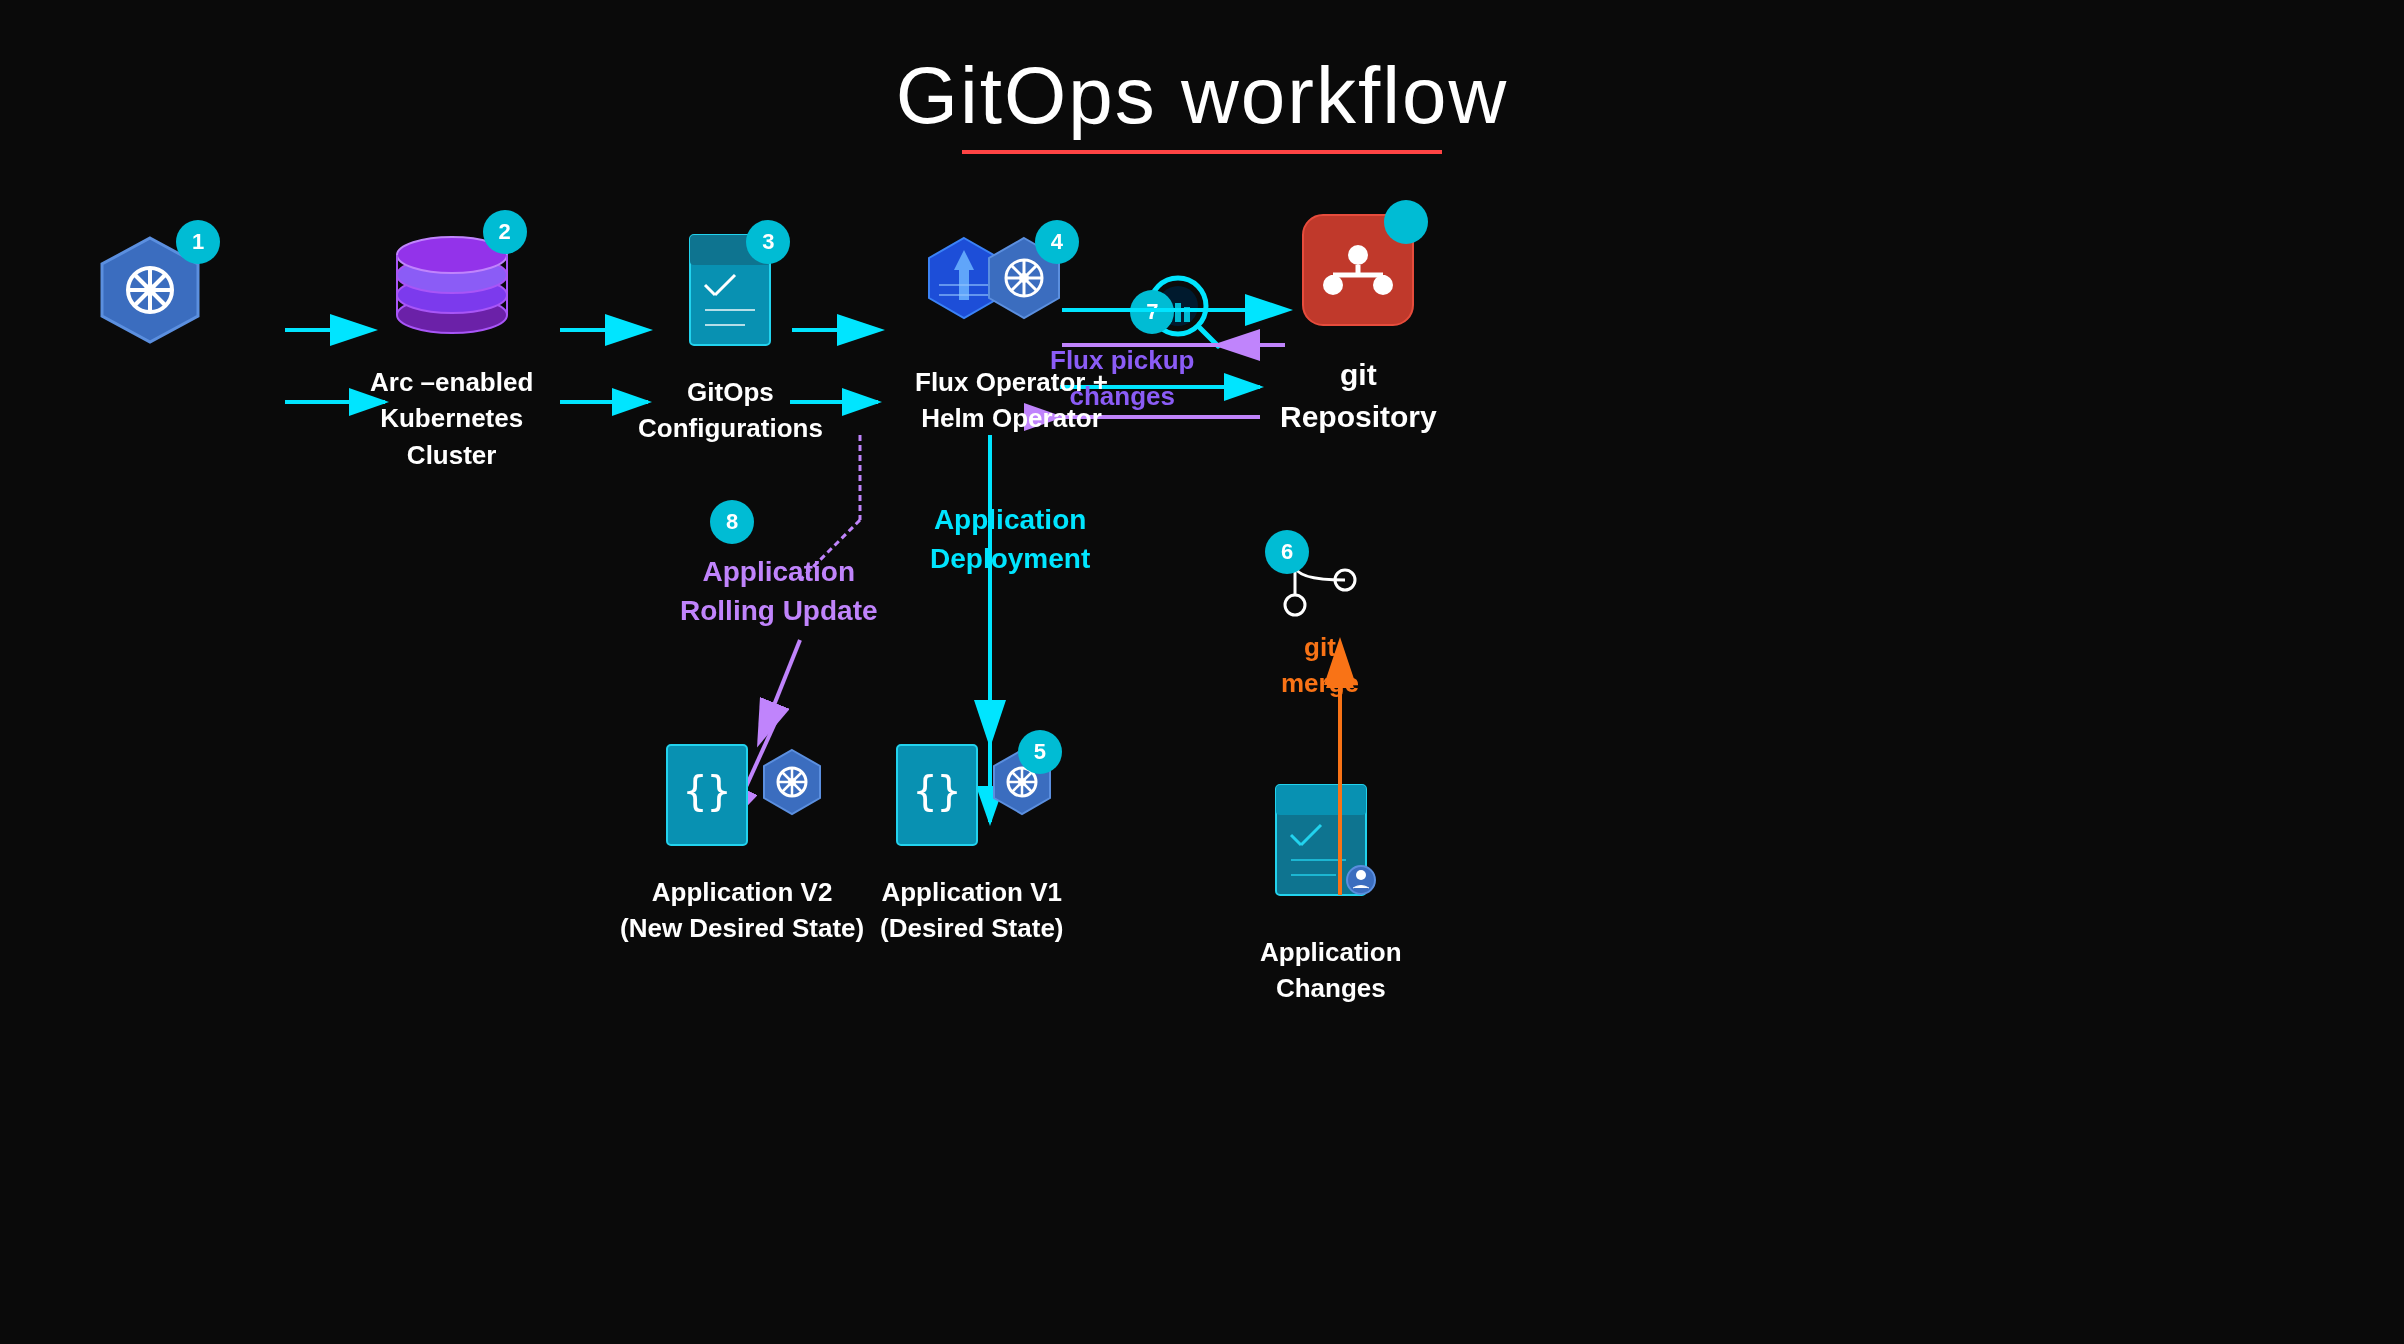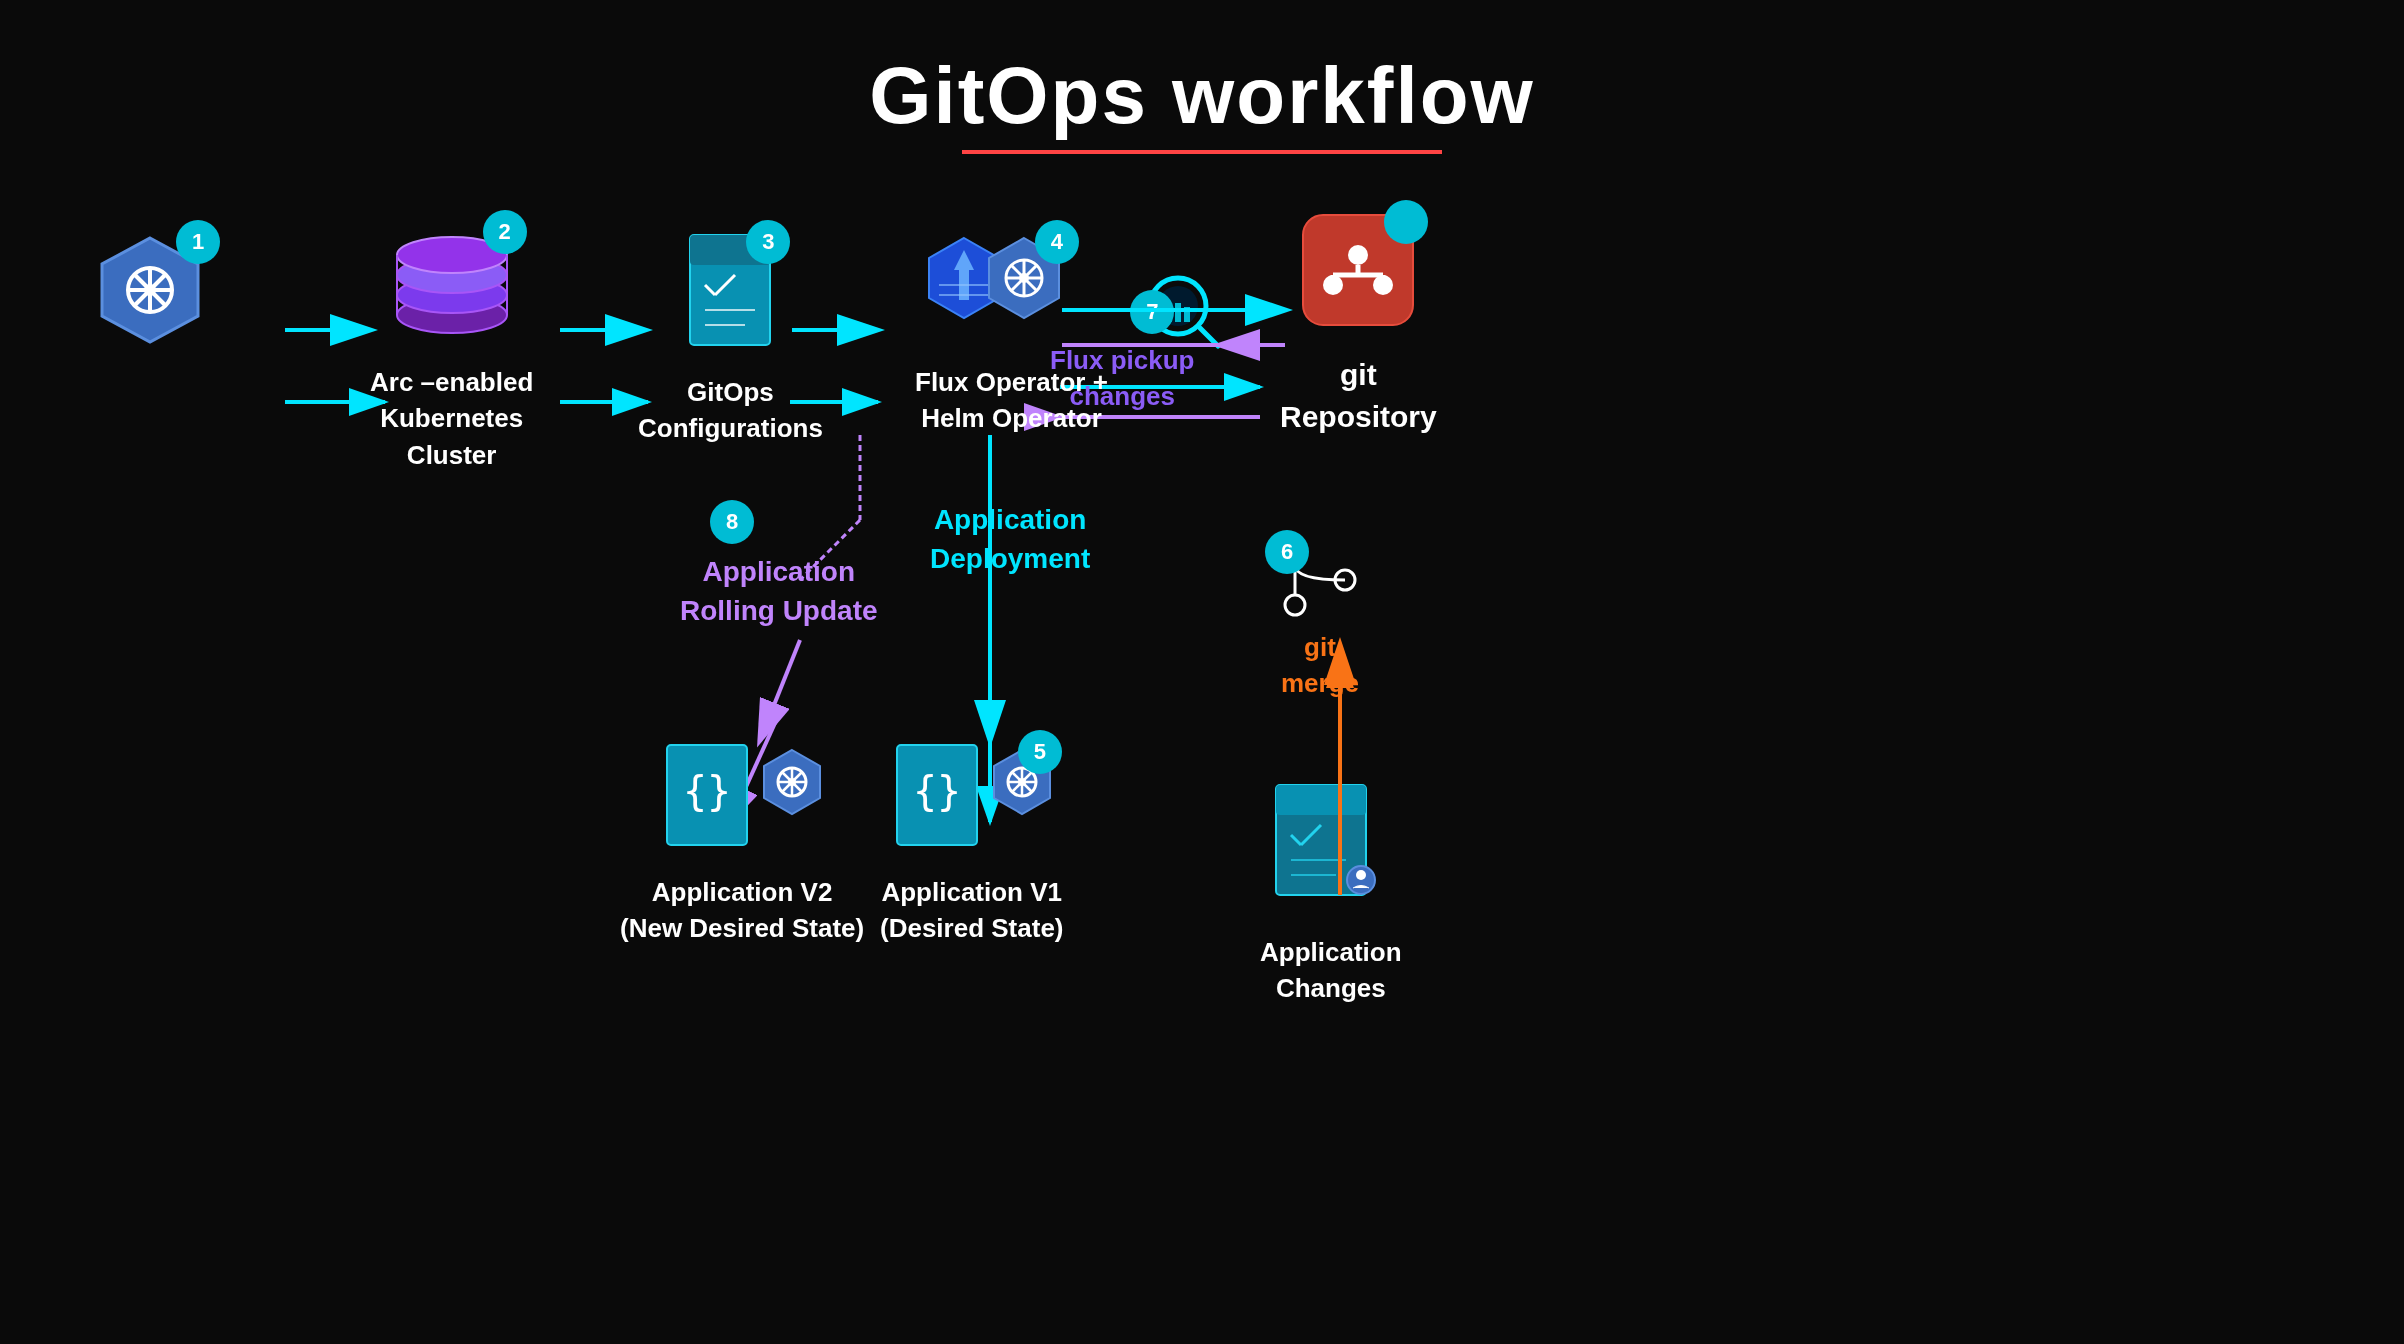--- a/index.html
+++ b/index.html
@@ -9,21 +9,21 @@
       font-family: 'Segoe UI', Arial, sans-serif;
       width: 2404px;
       height: 1344px;
       overflow: hidden;
       position: relative;
     }
 
     .page-title {
       text-align: center;
       font-size: 80px;
-      font-weight: 700;
+      font-weight: 400;
       color: white;
       padding-top: 50px;
       letter-spacing: 2px;
       position: relative;
     }
     .page-title::after {
       content: '';
       display: block;
       width: 480px;
       height: 4px;

